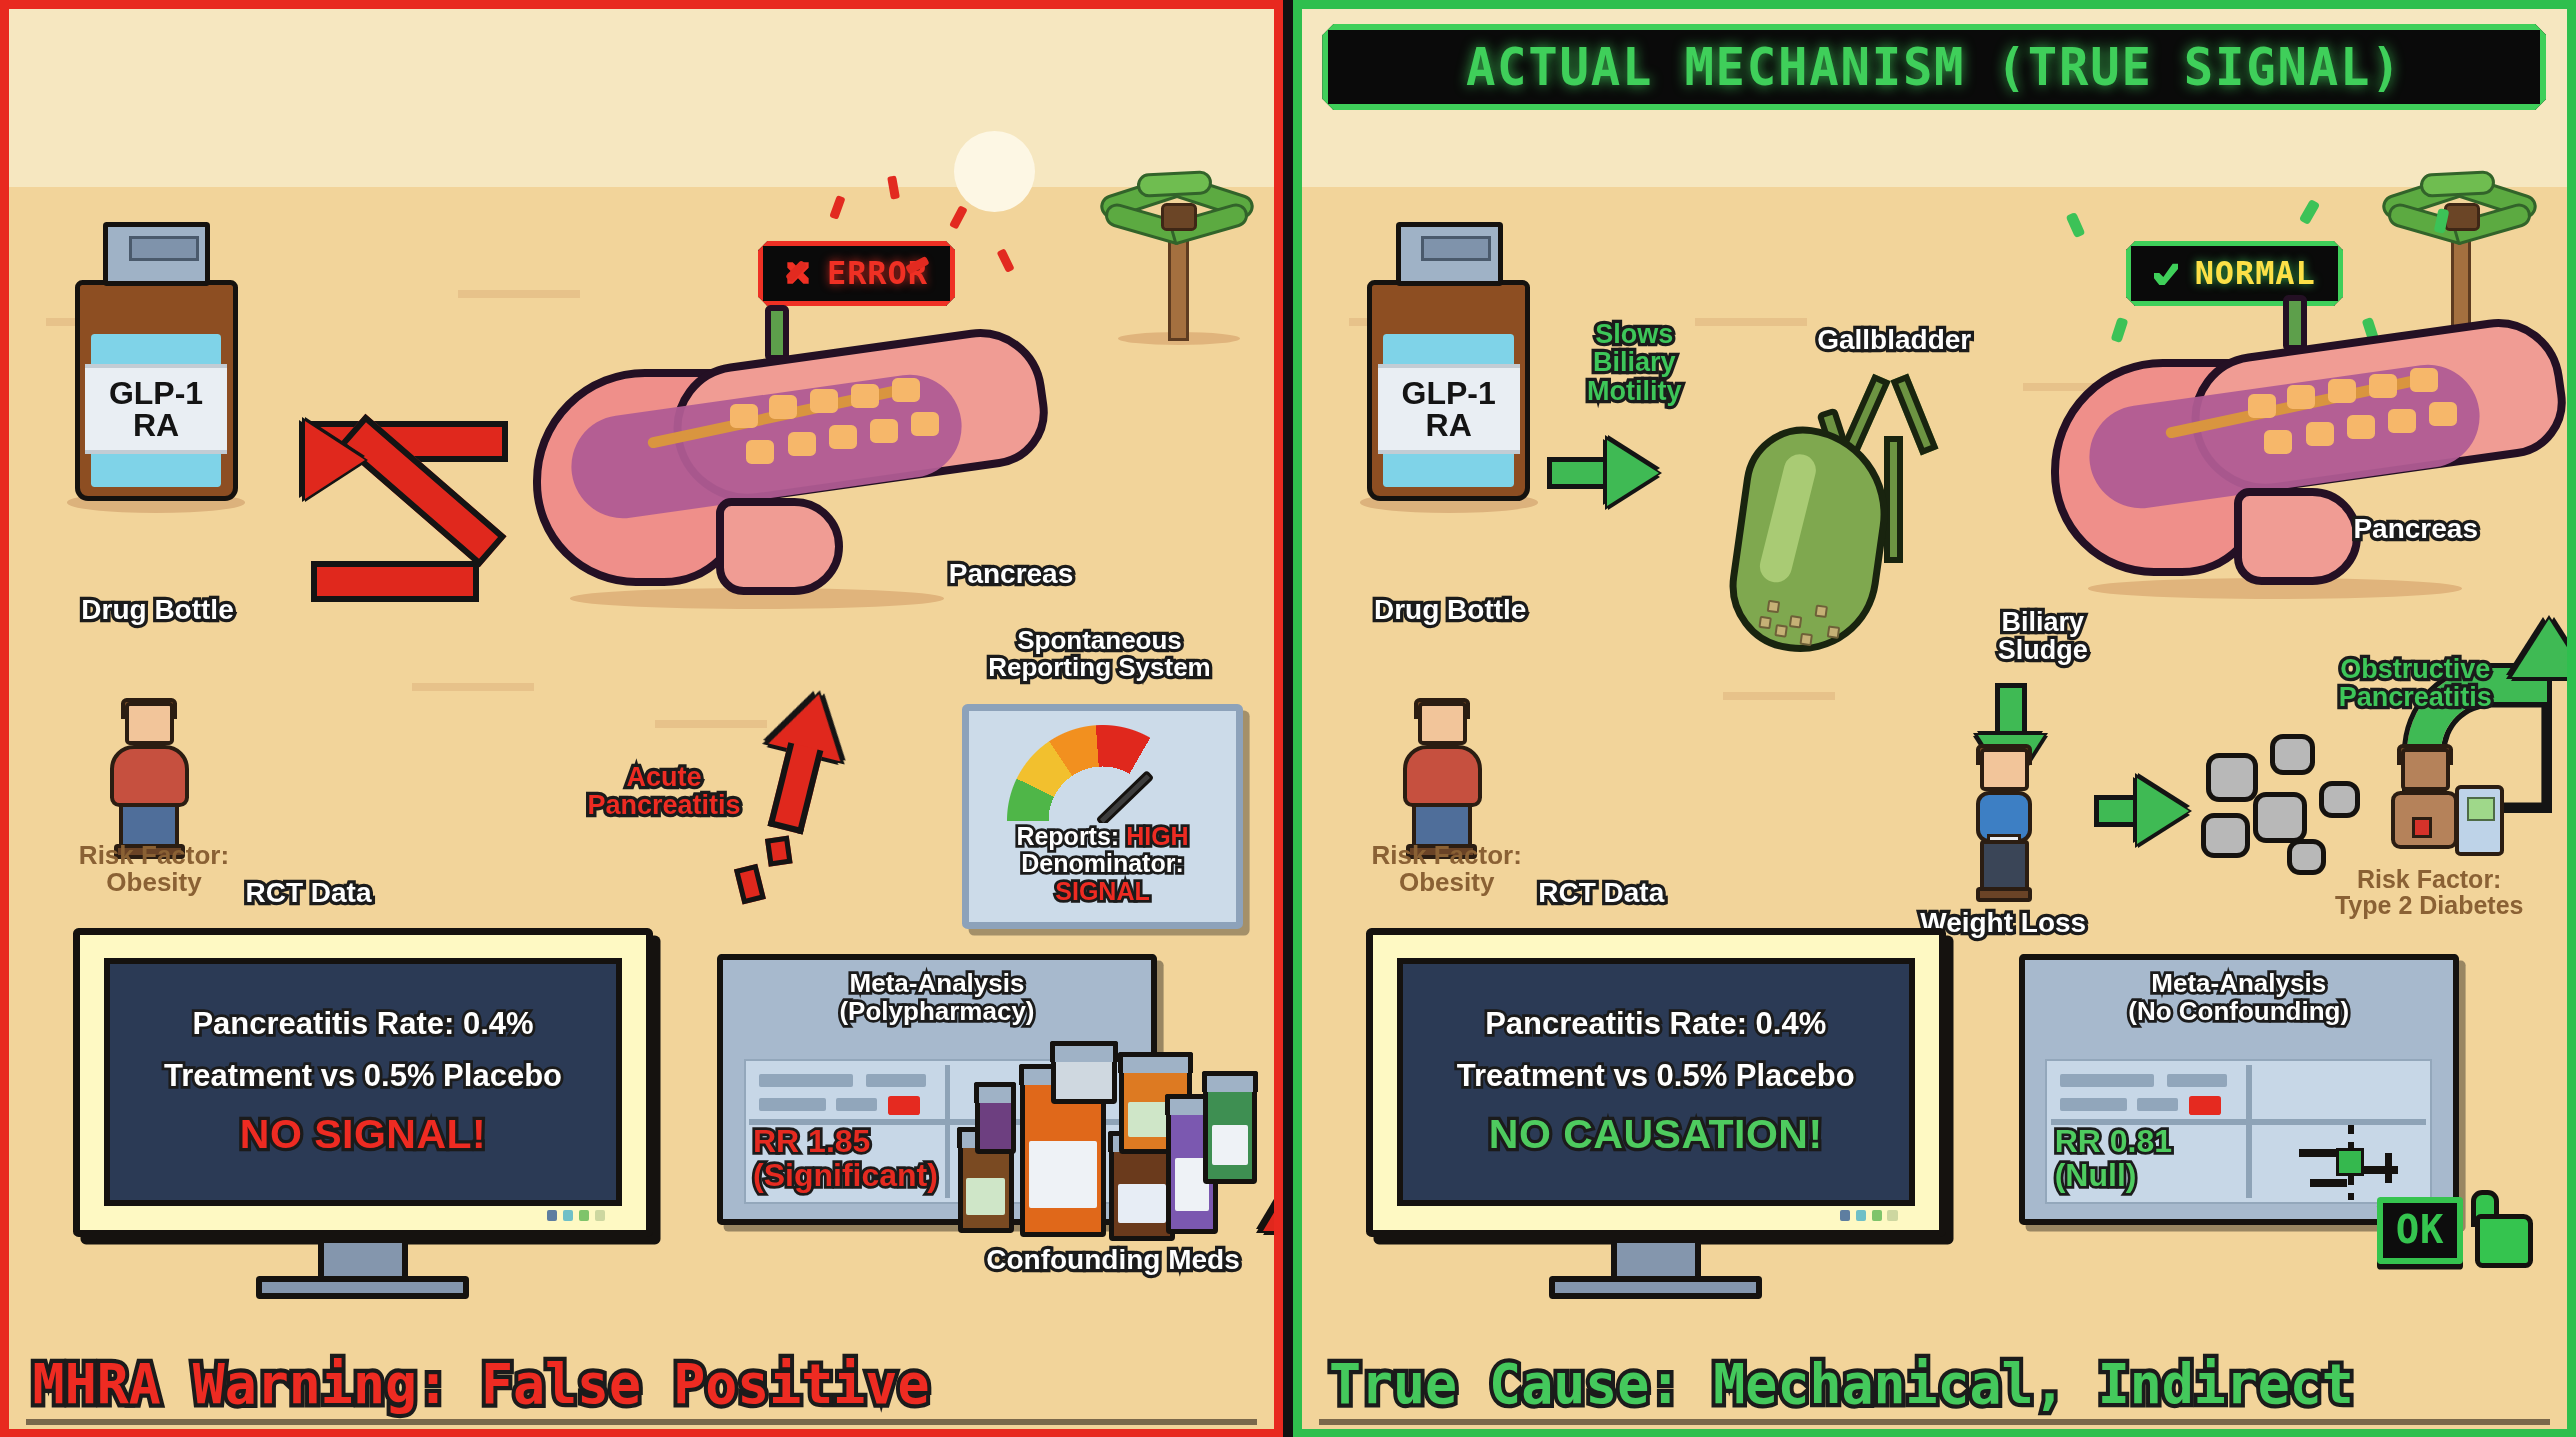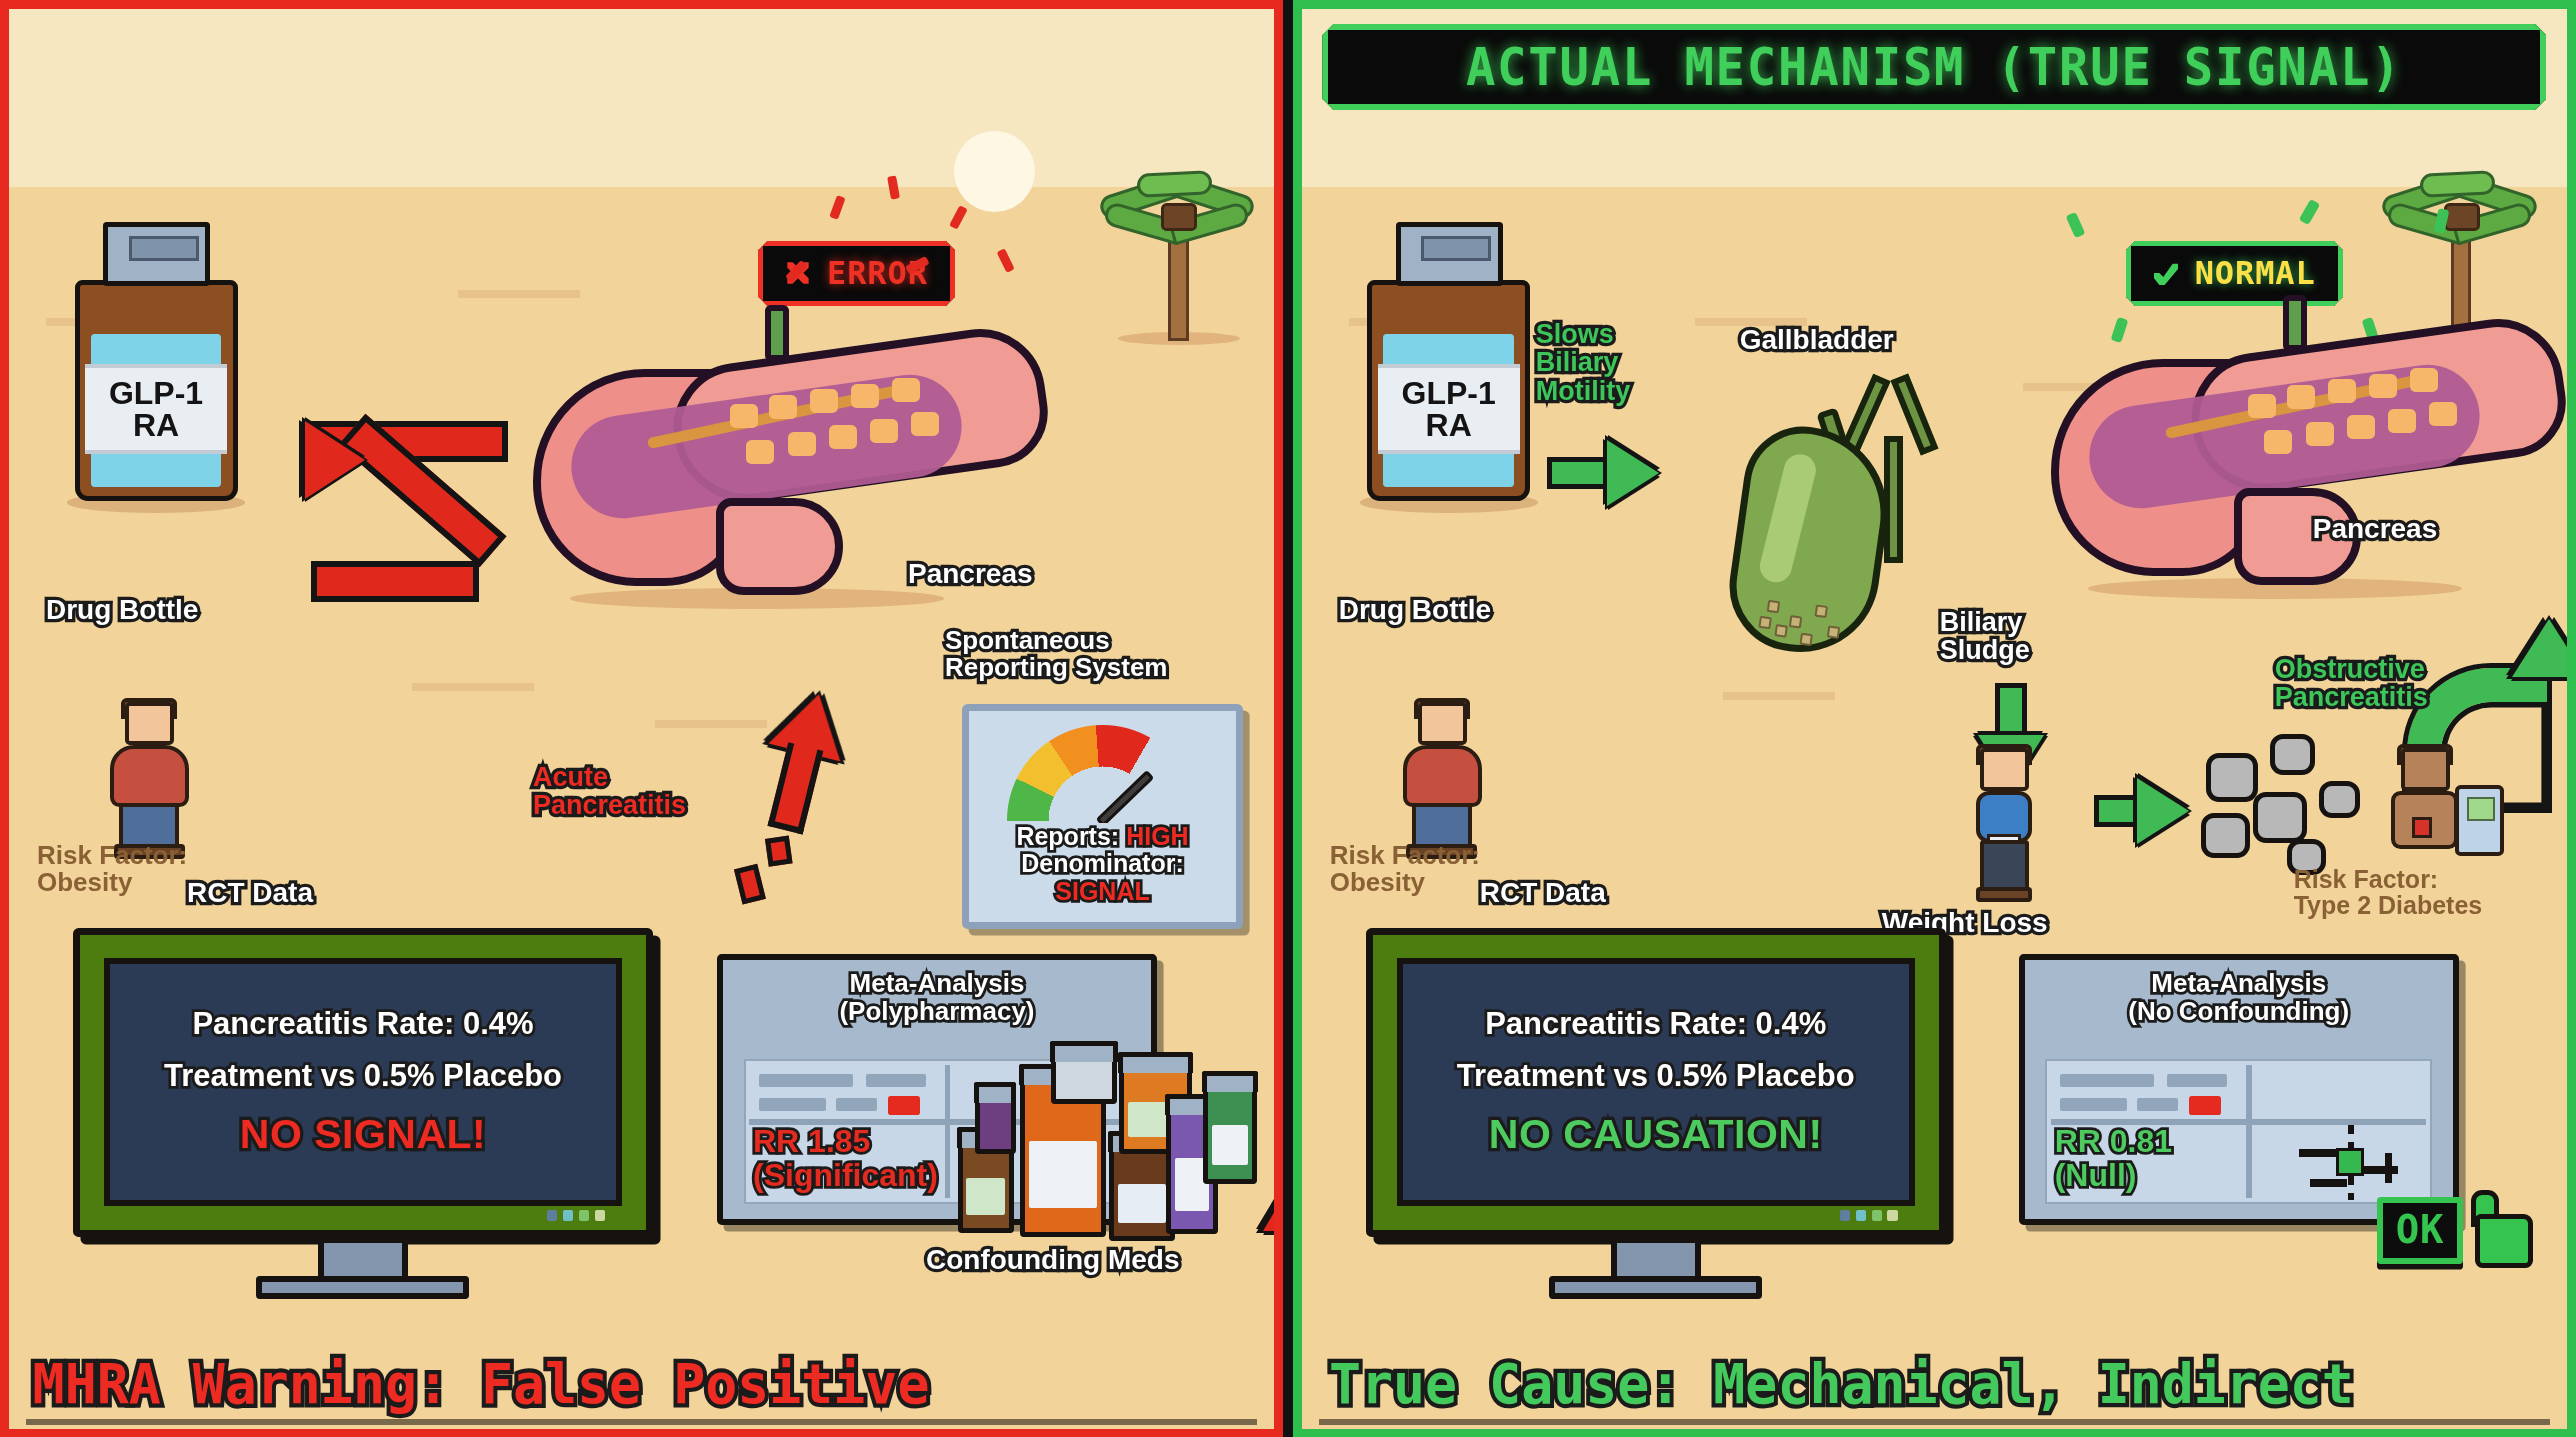--- a/index.html
+++ b/index.html
@@ -86,21 +86,21 @@
     font-family: "DejaVu Sans Mono", monospace;
     font-size: 52px; letter-spacing: 1.9px; font-weight: bold;
     color: #ef3024; text-shadow: 0 0 13px rgba(239,48,36,.85);
     white-space: nowrap; transform: scaleX(.94);
   }
   .panel.good .titlebar h1 { color: #3fcf5a; text-shadow: 0 0 13px rgba(63,207,90,.85); }
 
   
   .lbl {
     position: absolute; font-weight: bold; line-height: 1.05;
-    text-align: left; white-space: pre-line;
+    text-align: center; white-space: pre-line;
   }
   .lbl.white {
     color: #ffffff; font-size: 28px;
     -webkit-text-stroke: 6.6px #1b1b1b; paint-order: stroke fill;
   }
   .lbl.red {
     color: #ee2b22; font-size: 28px;
     -webkit-text-stroke: 6.6px #1b1b1b; paint-order: stroke fill;
   }
   .lbl.green {
@@ -324,21 +324,21 @@
   .badge.ok span.txt { color:#fde047; text-shadow: 0 0 9.4px rgba(63,207,90,.8); }
   .badge svg { width: 32px; height: 32px; display:block; }
 
   
   .spark { position:absolute; width: 9.4px; height: 22.5px; background:#e22a20; border-radius:2.8px;}
 
   
   .monitor { position:absolute; width: 580px; height: 374px; }
   .monitor .bezel {
     position:absolute; left:0; top:0; width: 580px; height: 309px;
-    background: #4d7c0f; border: 7.5px solid #15120f; border-radius: 5.6px;
+    background: #fef9c3; border: 7.5px solid #15120f; border-radius: 5.6px;
     box-shadow: 7.5px 7.5px 0 #15120f;
   }
   .monitor .screen {
     position:absolute; left: 24px; top: 22.5px; right: 24px; bottom: 24px;
     background: #2b3a55; border: 6.6px solid #15120f;
     display:flex; flex-direction:column; align-items:center; justify-content:center; gap: 17px;
   }
   .monitor .line {
     font-size: 31px; font-weight:bold; color:#fff; text-align:center; line-height:1.15;
     -webkit-text-stroke: 5.6px #1b1b1b; paint-order: stroke fill;

